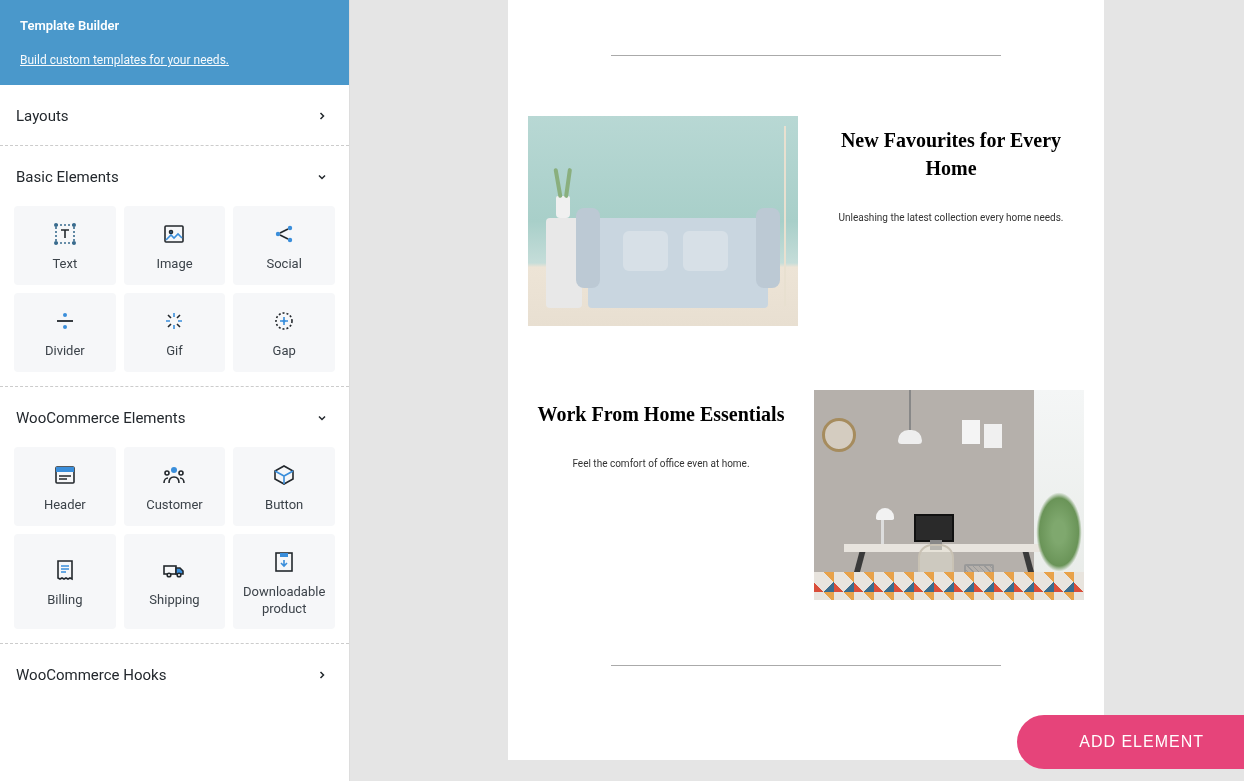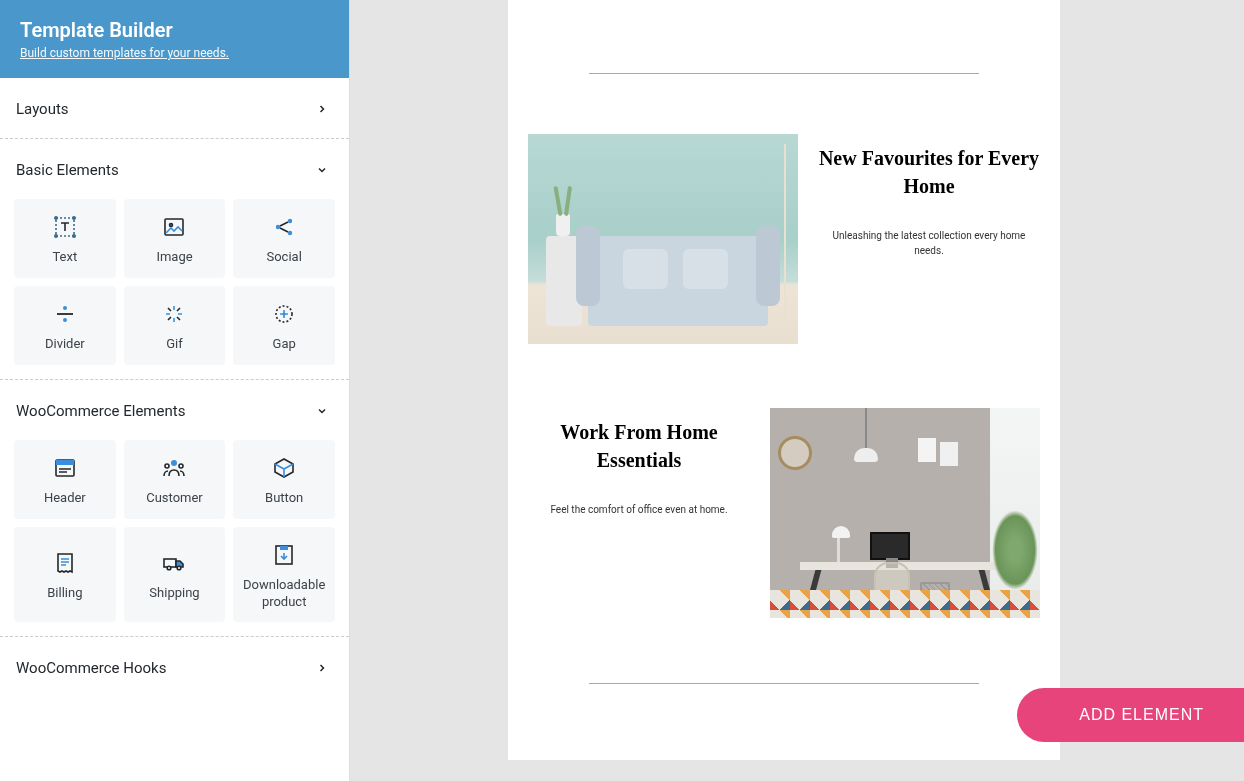--- a/index.html
+++ b/index.html
@@ -24,23 +24,23 @@
   background: #fff;
   overflow-y: auto;
   border-right: 1px solid #ddd;
 }
 .sidebar-header {
   background: #4a98cb;
   color: #fff;
   padding: 18px 20px;
 }
 .sidebar-header-title {
-  font-size: 20px;
+  font-size: 13px;
   font-weight: 600;
-  margin-bottom: 4px;
+  margin-bottom: 20px;
 }
 .sidebar-header-subtitle {
   font-size: 12px;
   font-weight: 400;
   opacity: 0.95;
   text-decoration: underline;
 }
 .section {
   padding: 0 10px;
 }
@@ -113,24 +113,24 @@
   top: 0;
   right: 0;
   bottom: 0;
   background: #e5e5e5;
   overflow: hidden;
 }
 .canvas-page {
   position: absolute;
   left: 158px;
   top: 0;
-  width: 552px;
+  width: 596px;
   height: 760px;
   background: #fff;
-  padding: 28px 20px 70px 20px;
+  padding: 10px 20px 70px 20px;
 }
 .thin-divider {
   width: 390px;
   height: 1px;
   background: #aaa;
   margin: 45px auto 60px auto;
 }
 .thin-divider.bottom {
   margin: 65px auto 0 auto;
 }
@@ -415,21 +415,21 @@
   left: 148px;
   top: 30px;
   width: 18px;
   height: 24px;
   background: #f4f4f4;
   box-shadow: 22px 4px 0 #f0f0f0;
 }
 .add-element-btn {
   position: absolute;
   right: 0;
-  bottom: 39px;
+  bottom: 12px;
   background: #e6447a;
   color: #fff;
   font-size: 16px;
   font-weight: 500;
   letter-spacing: 1px;
   padding: 18px 40px 18px 62px;
   border-radius: 30px 0 0 30px;
   cursor: pointer;
   border: none;
 }

